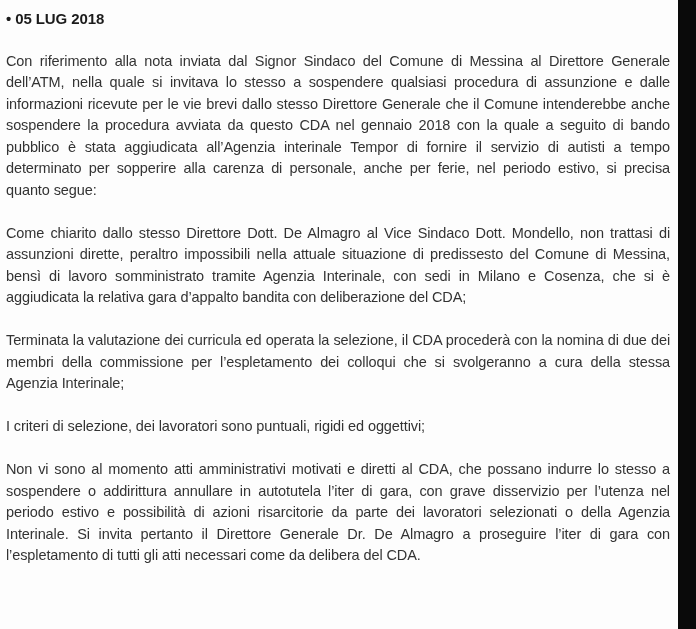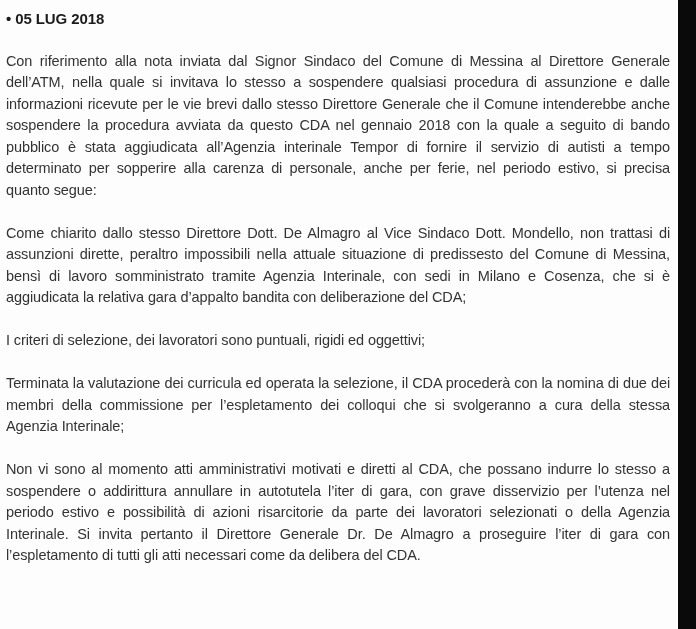--- a/index.html
+++ b/index.html
@@ -54,19 +54,19 @@
   .para:last-of-type { margin-bottom: 24px; }
 </style>
 </head>
 <body>
 
 <div class="page">
   <div class="content">
     <div class="date-line">• 05 LUG 2018</div>
     <p class="para">Con riferimento alla nota inviata dal Signor Sindaco del Comune di Messina al Direttore Generale dell’ATM, nella quale si invitava lo stesso a sospendere qualsiasi procedura di assunzione e dalle informazioni ricevute per le vie brevi dallo stesso Direttore Generale che il Comune intenderebbe anche sospendere la procedura avviata da questo CDA nel gennaio 2018 con la quale a seguito di bando pubblico è stata aggiudicata all’Agenzia interinale Tempor di fornire il servizio di autisti a tempo determinato per sopperire alla carenza di personale, anche per ferie, nel periodo estivo, si precisa quanto segue:</p>
     <p class="para">Come chiarito dallo stesso Direttore Dott. De Almagro al Vice Sindaco Dott. Mondello, non trattasi di assunzioni dirette, peraltro impossibili nella attuale situazione di predissesto del Comune di Messina, bensì di lavoro somministrato tramite Agenzia Interinale, con sedi in Milano e Cosenza, che si è aggiudicata la relativa gara d’appalto bandita con deliberazione del CDA;</p>
+    <p class="para">Terminata la valutazione dei curricula ed operata la selezione, il CDA procederà con la nomina di due dei membri della commissione per l’espletamento dei colloqui che si svolgeranno a cura della stessa Agenzia Interinale;</p>
     <p class="para">I criteri di selezione, dei lavoratori sono puntuali, rigidi ed oggettivi;</p>
-    <p class="para">Terminata la valutazione dei curricula ed operata la selezione, il CDA procederà con la nomina di due dei membri della commissione per l’espletamento dei colloqui che si svolgeranno a cura della stessa Agenzia Interinale;</p>
     <p class="para">Non vi sono al momento atti amministrativi motivati e diretti al CDA, che possano indurre lo stesso a sospendere o addirittura annullare in autotutela l’iter di gara, con grave disservizio per l’utenza nel periodo estivo e possibilità di azioni risarcitorie da parte dei lavoratori selezionati o della Agenzia Interinale. Si invita pertanto il Direttore Generale Dr. De Almagro a proseguire l’iter di gara con l’espletamento di tutti gli atti necessari come da delibera del CDA.</p>
 
   </div>
   <div class="edge-bar"></div>
 </div>
 
 </body></html>

